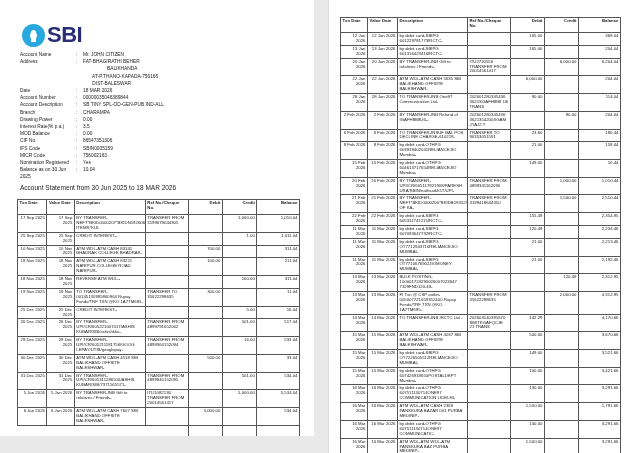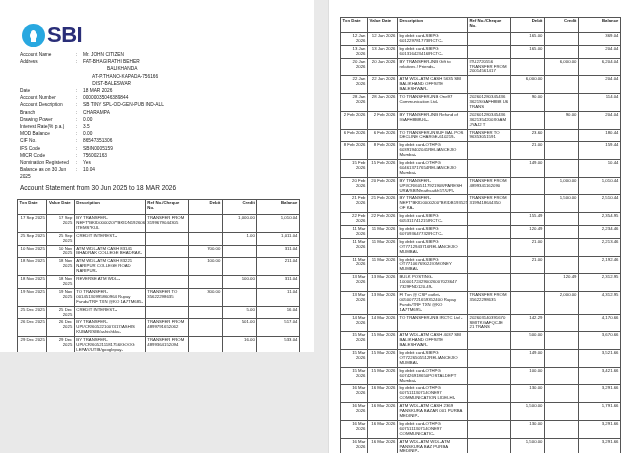--- a/index.html
+++ b/index.html
@@ -1,18 +1,18 @@
 <!DOCTYPE html>
 <html><head>
 <meta charset="utf-8">
 <style>
   html, body { margin:0; padding:0; }
   body { width:640px; height:453px; background:#e9e9e9; position:relative; overflow:hidden; font-family:"Liberation Sans", sans-serif; color:#222; }
   .page { position:absolute; background:#fff; overflow:hidden; }
-  .page-left { left:0; top:0; width:314px; height:352px; }
+  .page-left { left:0; top:0; width:314px; height:436px; }
   .page-right { left:328px; top:0; width:312px; height:453px; border-left:1px solid #ddd; }
   .logo { position:absolute; left:22px; top:22px; display:flex; align-items:center; }
   .logo-circle { width:23px; height:23px; border-radius:50%; background:#29a8e0; position:relative; }
   .logo-circle::after { content:""; position:absolute; left:9px; top:6px; width:5px; height:12px; background:#fff; border-radius:3px 3px 0 0; }
   .logo-circle::before { content:""; position:absolute; left:8px; top:8px; width:7px; height:7px; background:#fff; border-radius:50%; }
   .logo-text { font-weight:bold; font-size:22px; color:#2a2e78; margin-left:2px; letter-spacing:-0.5px; }
   .info { position:absolute; left:20px; top:51px; font-size:4.8px; line-height:7.2px; }
   .info-row { display:flex; }
   .info-label { width:56px; }
   .info-colon { width:7px; }

